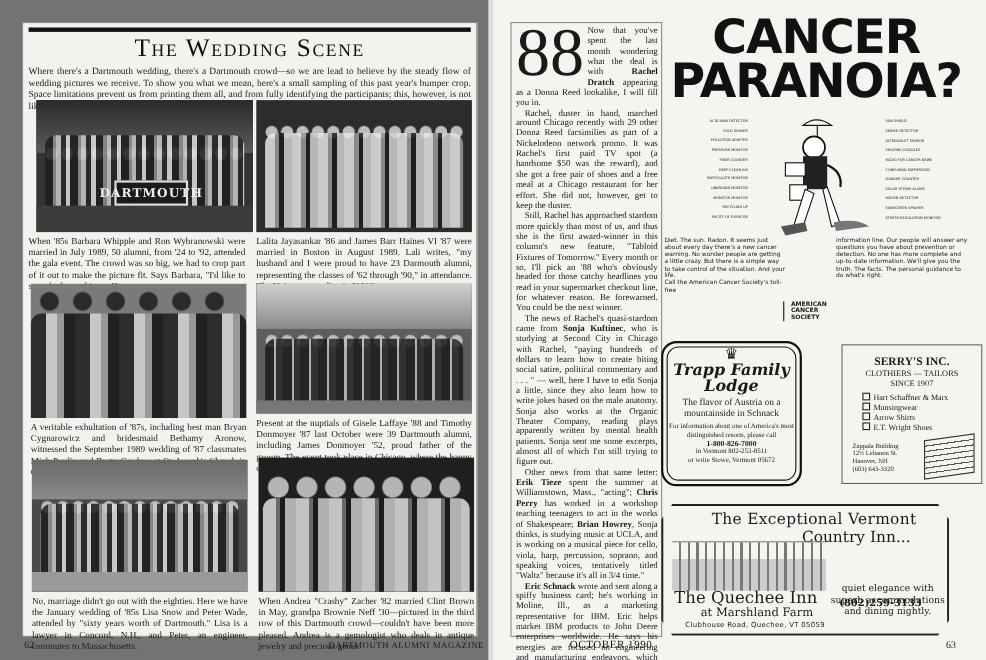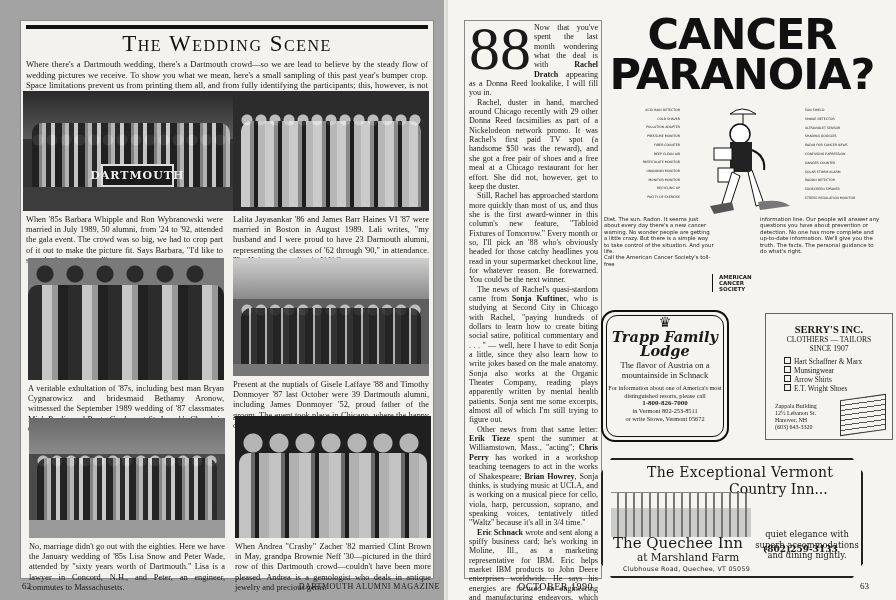--- a/index.html
+++ b/index.html
@@ -1,17 +1,17 @@
 <!DOCTYPE html>
 <html><head>
 <meta charset="utf-8">
 <style>
   html,body{margin:0;padding:0;}
   body{width:896px;height:600px;background:#f2f1ee;position:relative;overflow:hidden;font-family:"Liberation Serif","DejaVu Serif",serif;color:#1a1a1a;}
-  .page{position:absolute;top:0;height:600px;background:#a3a3a3;}
+  .page{position:absolute;top:0;height:600px;background:#737373;}
   .left{left:0;width:448px;}
   .right{left:448px;width:448px;background:#f5f4f1;}
   .gutter{position:absolute;left:444px;top:0;width:8px;height:600px;background:linear-gradient(90deg,#e8e7e3,#d9d8d4,#e9e8e4);}
 
   
   .frame{position:absolute;left:20px;top:20px;width:412px;height:557px;border:1px solid #8a8a8a;background:#f3f2ef;}
   .topbar{position:absolute;left:5px;right:5px;top:4px;height:4px;background:#111;}
   .title{position:absolute;left:0;right:0;top:10px;text-align:center;font-size:23px;letter-spacing:1.5px;font-variant:small-caps;color:#111;}
   .intro{position:absolute;left:5px;right:5px;top:38px;font-size:8.6px;line-height:10.6px;text-align:justify;}
 
@@ -74,21 +74,21 @@
 </style>
 </head>
 <body>
 
 <div class="page left">
   <div class="frame">
     <div class="topbar"></div>
     <div class="title">The Wedding Scene</div>
     <div class="intro">Where there's a Dartmouth wedding, there's a Dartmouth crowd—so we are lead to believe by the steady flow of wedding pictures we receive. To show you what we mean, here's a small sampling of this past year's bumper crop. Space limitations prevent us from printing them all, and from fully identifying the participants; this, however, is not likely to stem the influx of new photos.</div>
 
-    <div class="photo" style="left:2px;top:70px;width:216px;height:120px;">
+    <div class="photo" style="left:12px;top:70px;width:197px;height:120px;">
       <div class="sky"></div>
         <div class="heads" style="top:35%"></div>
         <div class="people"></div>
         <div class="ground"></div>
       <div class="banner">DARTMOUTH</div>
     </div>
     <div class="caption" style="left:5px;top:194px;width:197px;">When '85s Barbara Whipple and Ron Wybranowski were married in July 1989, 50 alumni, from '24 to '92, attended the gala event. The crowd was so big, we had to crop part of it out to make the picture fit. Says Barbara, "I'd like to see who beats this one!"</div>
 
     <div class="photo" style="left:212px;top:70px;width:196px;height:120px;background:#2c2c2c;">
       <div class="heads" style="top:18%"></div>

